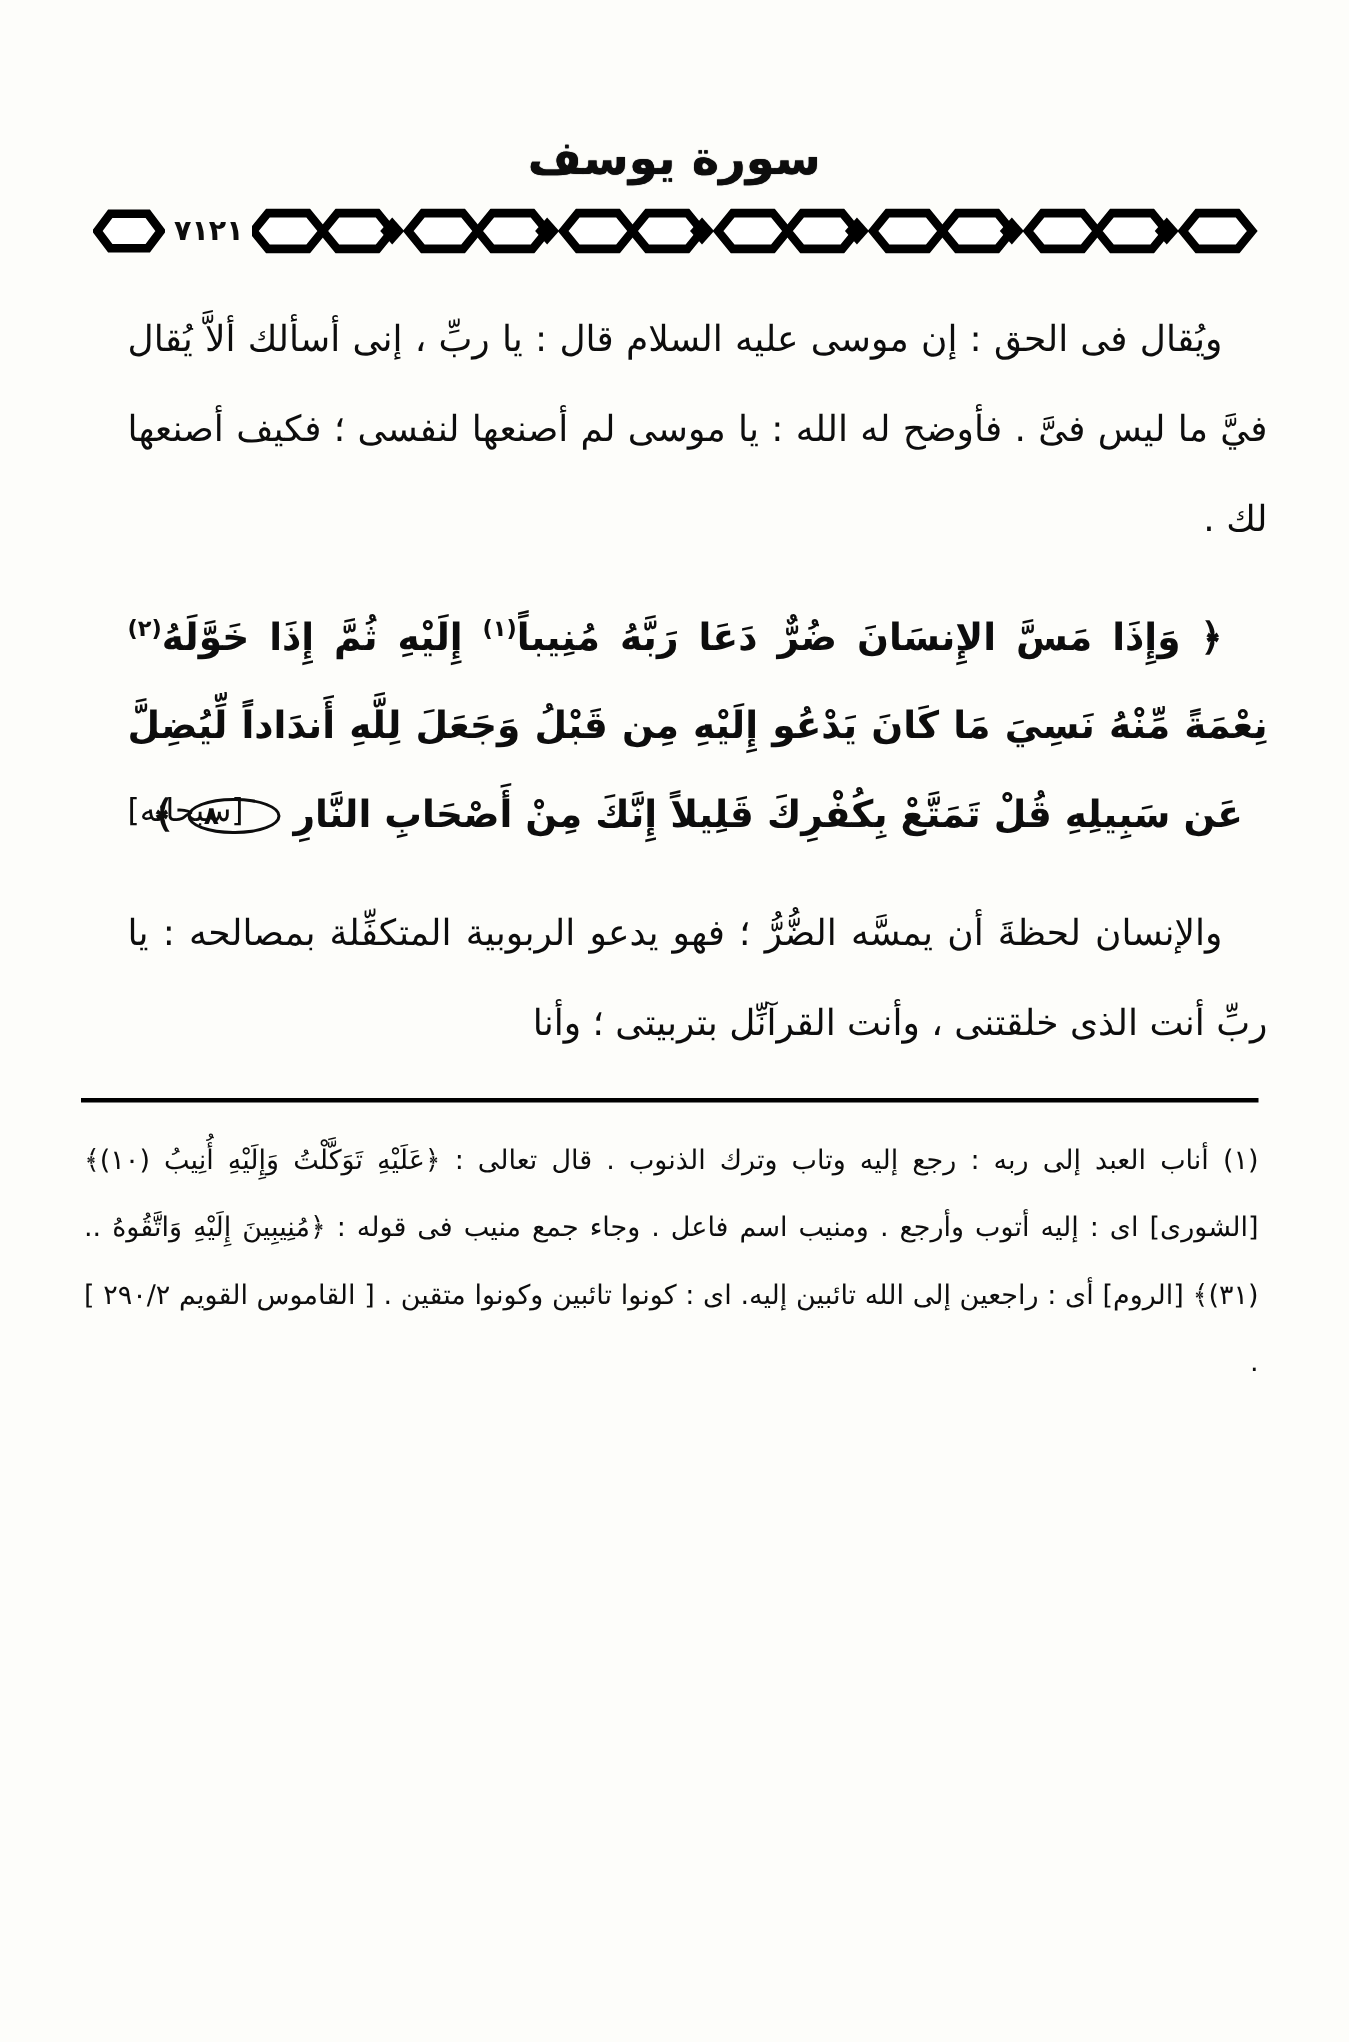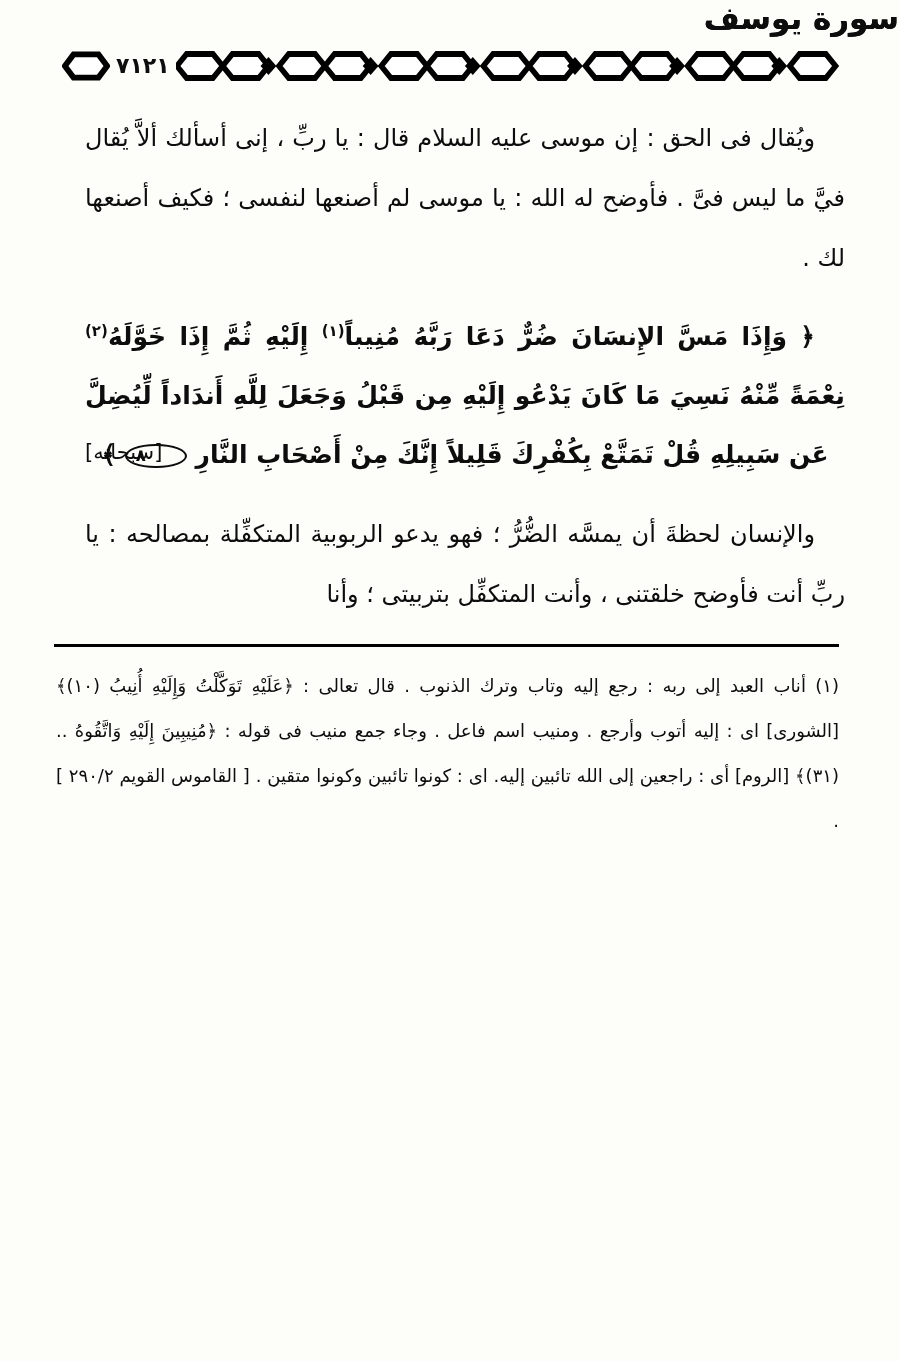--- a/index.html
+++ b/index.html
@@ -7,36 +7,38 @@
     position:relative;
     width:899px;height:1361px;
     margin:0 auto;
     background:#fdfdfa;
     overflow:hidden;
     font-family:"DejaVu Sans",sans-serif;
     color:#0d0d0d;
     direction:rtl;
   }
   .surah-title{
+    text-align:center;
+    padding-top:88px;
     font-size:31px;
     font-weight:bold;
     letter-spacing:1px;
     text-shadow:0 0 0.6px #000;
   }
   .chain-row{
     direction:ltr;
     display:flex;
     align-items:center;
     margin:10px 54px 0 62px;
     height:40px;
   }
   .chain-left{flex:0 0 auto;}
   .page-number{
     flex:0 0 auto;
-    font-size:22px;
+    font-size:19px;
     font-weight:bold;
     margin:0 6px;
     direction:ltr;
     line-height:1;
   }
   .chain-main{flex:1 1 auto;min-width:0;}
   .body-text{
     margin:22px 54px 0 85px;
     text-align:justify;
     font-size:24px;
@@ -125,21 +127,21 @@
   </div>
 
   <div class="body-text">
     <p>ويُقال فى الحق : إن موسى عليه السلام قال : يا ربِّ ، إنى أسألك ألاَّ يُقال فيَّ ما ليس فىَّ . فأوضح له الله : يا موسى لم أصنعها لنفسى ؛ فكيف أصنعها لك .</p>
 
     <div class="verse-wrap">
       <p class="verse"><span class="seg-q">﴿ وَإِذَا مَسَّ الإِنسَانَ ضُرٌّ دَعَا رَبَّهُ مُنِيباً</span><span class="seg-fnref">(١)</span><span class="seg-q"> إِلَيْهِ ثُمَّ إِذَا خَوَّلَهُ</span><span class="seg-fnref">(٢)</span><span class="seg-q"> نِعْمَةً مِّنْهُ نَسِيَ مَا كَانَ يَدْعُو إِلَيْهِ مِن قَبْلُ وَجَعَلَ لِلَّهِ أَندَاداً لِّيُضِلَّ عَن سَبِيلِهِ قُلْ تَمَتَّعْ بِكُفْرِكَ قَلِيلاً إِنَّكَ مِنْ أَصْحَابِ النَّارِ </span><span class="seg-aya">٨</span><span class="seg-q"> ﴾</span></p>
       <span class="verse-source">[سبحانه]</span>
     </div>
 
-    <p>والإنسان لحظةَ أن يمسَّه الضُّرُّ ؛ فهو يدعو الربوبية المتكفِّلة بمصالحه : يا ربِّ أنت فأوضح خلقتنى ، وأنت المتكفِّل بتربيتى ؛ وأنا</p>
+    <p>والإنسان لحظةَ أن يمسَّه الضُّرُّ ؛ فهو يدعو الربوبية المتكفِّلة بمصالحه : يا ربِّ أنت الذى خلقتنى ، وأنت القرآنِّل بتربيتى ؛ وأنا</p>
   </div>
 
   <hr class="footnote-sep">
 
   <div class="footnotes">
     <p class="fn-1">(١) أناب العبد إلى ربه : رجع إليه وتاب وترك الذنوب . قال تعالى : ﴿عَلَيْهِ تَوَكَّلْتُ وَإِلَيْهِ أُنِيبُ (١٠)﴾ [الشورى] اى : إليه أتوب وأرجع . ومنيب اسم فاعل . وجاء جمع منيب فى قوله : ﴿مُنِيبِينَ إِلَيْهِ وَاتَّقُوهُ .. (٣١)﴾ [الروم] أى : راجعين إلى الله تائبين إليه. اى : كونوا تائبين وكونوا متقين . [ القاموس القويم ٢٩٠/٢ ] .</p>
 
   </div>
 
 </div>

